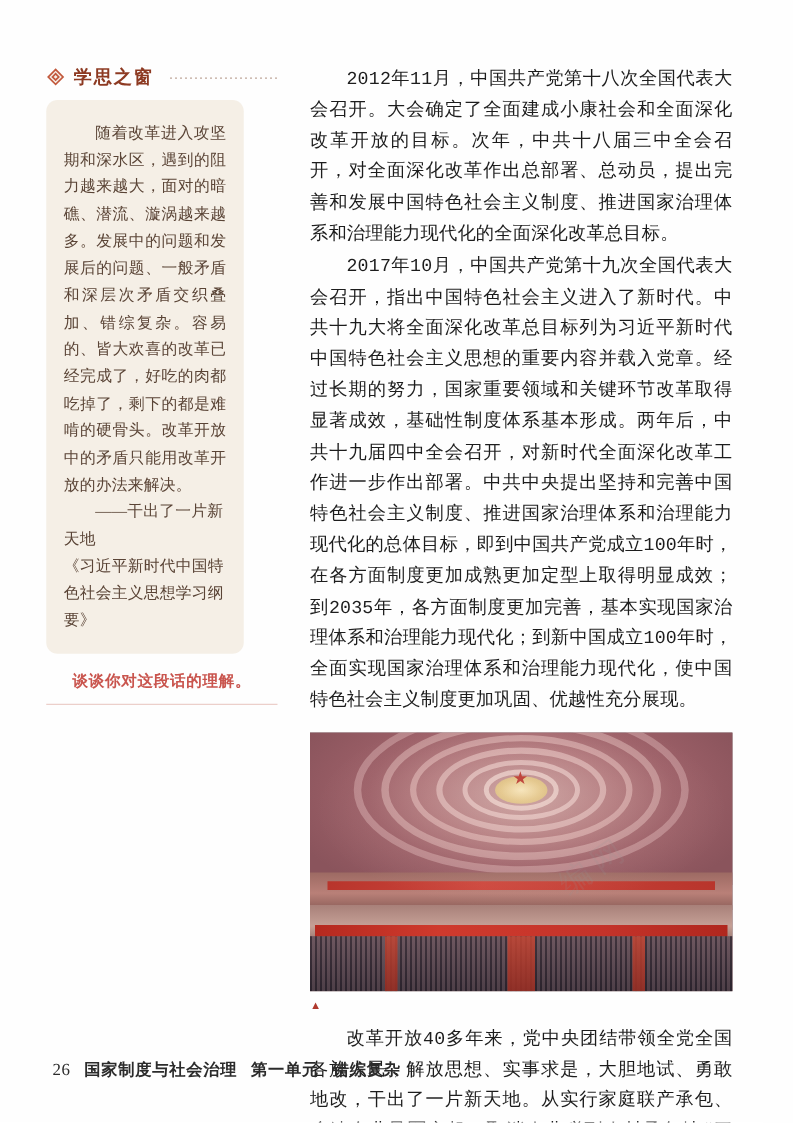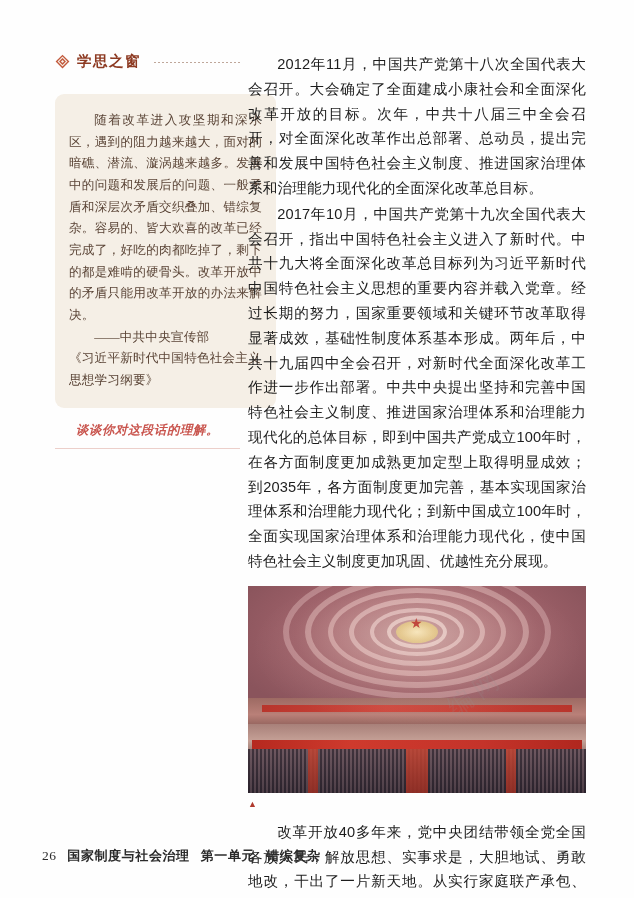--- a/index.html
+++ b/index.html
@@ -19,21 +19,21 @@
   .page {
     position: relative;
     width: 634px;
     height: 898px;
     background: #fefefe;
   }
 
   
   .sidebar {
     position: absolute;
-    left: 55px;
+    left: 37px;
     top: 50px;
     width: 185px;
   }
 
   .sidebar-header {
     display: flex;
     align-items: center;
     gap: 7px;
     height: 22px;
   }
@@ -60,26 +60,26 @@
     margin-left: 6px;
     margin-top: 2px;
     background-image: repeating-linear-gradient(
       to right,
       #bfa79a 0px, #bfa79a 2px,
       rgba(0,0,0,0) 2px, rgba(0,0,0,0) 4px
     );
   }
 
   .quote-box {
-    margin-top: 22px;
+    margin-top: 8px;
     background: #f5efe6;
     border-radius: 9px;
     padding: 16px 14px 16px 14px;
     box-sizing: border-box;
-    width: 221px;
+    width: 158px;
   }
 
   .quote-text {
     font-family: "Liberation Serif", "DejaVu Serif", serif;
     font-size: 12.6px;
     line-height: 1.72;
     color: #5a4436;
     text-align: justify;
     text-indent: 2em;
     margin: 0;
@@ -99,40 +99,39 @@
   }
 
   .sidebar-prompt {
     margin-top: 14px;
     text-align: center;
     font-family: "Liberation Serif", "DejaVu Serif", serif;
     font-size: 12.4px;
     font-weight: bold;
     color: #c9554e;
     letter-spacing: 0.6px;
-    font-style: italic;
   }
 
   .prompt-rule {
     margin-top: 9px;
     width: 185px;
     height: 1px;
     background: #eccfca;
   }
 
   
   .main {
     position: absolute;
     left: 248px;
     top: 52px;
     width: 338px;
   }
 
   .body-par {
-    font-family: Liberation Sans, sans-serif;
+    font-family: Liberation Mono, monospace;
     font-size: 14.6px;
     line-height: 1.70;
     color: #1d1d1d;
     text-align: justify;
     text-indent: 2em;
     margin: 0 0 1px 0;
     letter-spacing: 0.15px;
   }
 
   
@@ -322,21 +321,21 @@
         <polygon points="12,4 20,12 12,20 4,12" fill="#f6efe8"></polygon>
         <polygon points="12,6.5 17.5,12 12,17.5 6.5,12" fill="#c2583b"></polygon>
         <polygon points="12,9.5 14.5,12 12,14.5 9.5,12" fill="#f6efe8"></polygon>
       </svg>
       <div class="sidebar-title">学思之窗</div>
       <div class="header-rule"></div>
     </div>
 
     <div class="quote-box">
       <p class="quote-text">随着改革进入攻坚期和深水区，遇到的阻力越来越大，面对的暗礁、潜流、漩涡越来越多。发展中的问题和发展后的问题、一般矛盾和深层次矛盾交织叠加、错综复杂。容易的、皆大欢喜的改革已经完成了，好吃的肉都吃掉了，剩下的都是难啃的硬骨头。改革开放中的矛盾只能用改革开放的办法来解决。</p>
-      <p class="quote-attrib dash">——中共中央宣传部</p>
+      <p class="quote-attrib dash">——干出了一片新天地</p>
       <p class="quote-attrib">《习近平新时代中国特色社会主义思想学习纲要》</p>
     </div>
 
     <div class="sidebar-prompt">谈谈你对这段话的理解。</div>
     <div class="prompt-rule"></div>
   </div>
 
   <div class="main">
 
     <p class="body-par">2012年11月，中国共产党第十八次全国代表大会召开。大会确定了全面建成小康社会和全面深化改革开放的目标。次年，中共十八届三中全会召开，对全面深化改革作出总部署、总动员，提出完善和发展中国特色社会主义制度、推进国家治理体系和治理能力现代化的全面深化改革总目标。</p>

